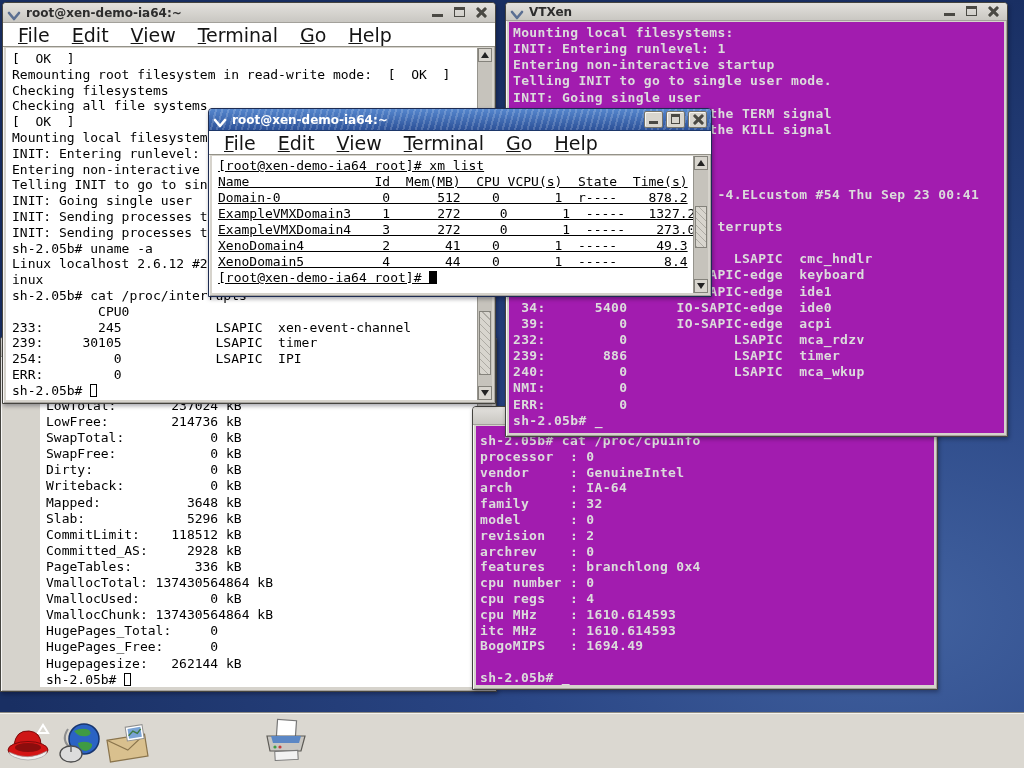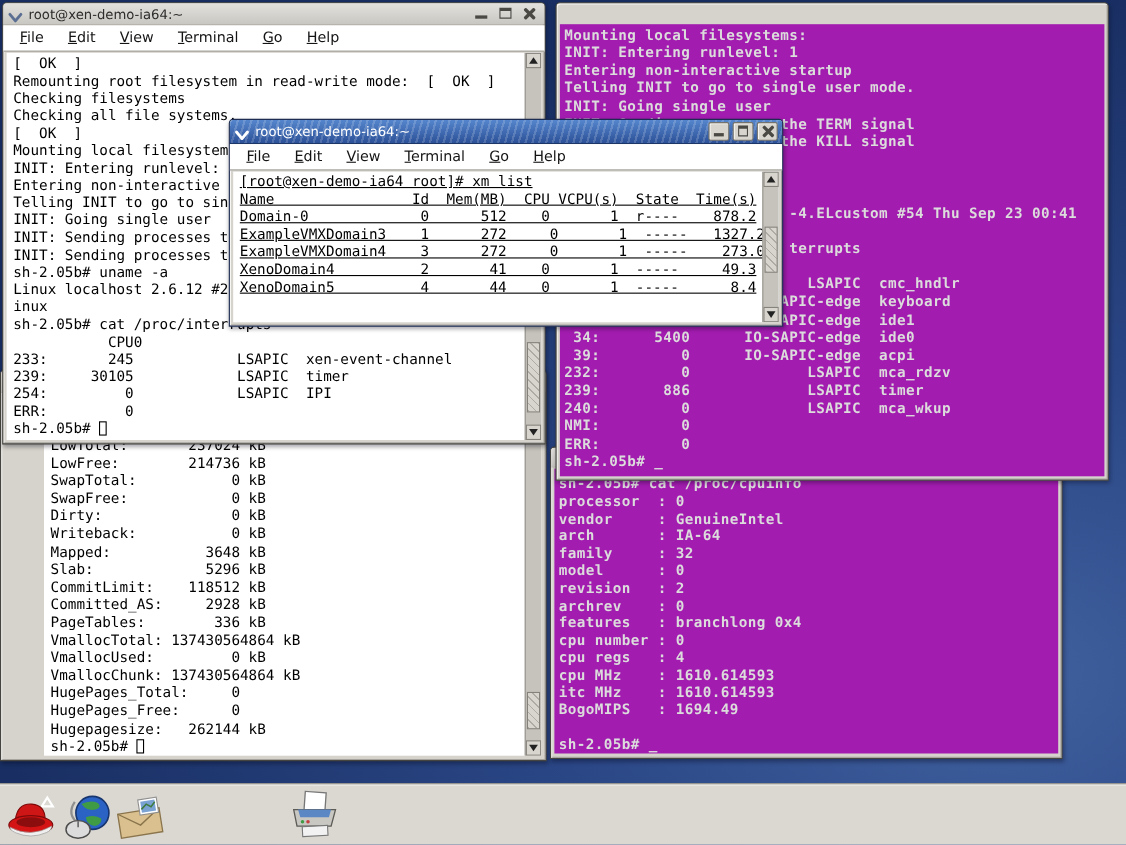--- a/index.html
+++ b/index.html
@@ -18,32 +18,32 @@
     border-radius:4px 4px 0 0;
     box-shadow: inset 1px 1px 0 rgba(255,255,255,.8), inset -1px -1px 0 rgba(0,0,0,.22), 1px 2px 4px rgba(0,0,20,.35);
   }
   .window.active { border-color:#1d2c52; }
 
   .titlebar { display:flex; align-items:center; gap:5px; padding:0 4px; border-radius:3px 3px 0 0; position:relative; overflow:hidden; }
   .titlebar.inactive { height:20px; background:linear-gradient(var(--titlebar_inactive_start,#e3e1dd),var(--titlebar_inactive_end,#c9c7c2)); border-bottom:1px solid #a3a19b; color:#2d2d2d; }
   .titlebar.small { height:18px; }
   .titlebar.active-bar { height:22px; background:linear-gradient(var(--titlebar_active_start,#5586cd),var(--titlebar_active_end,#2c5198)); color:#ffffff; border-bottom:1px solid #1c3668; }
   .titlebar.active-bar::before { content:""; position:absolute; inset:0; background:repeating-linear-gradient(105deg, rgba(255,255,255,.17) 0 2px, rgba(255,255,255,0) 2px 6px); pointer-events:none; }
-  .title { font-size:12px; font-weight:normal; white-space:nowrap; position:relative; z-index:1; }
+  .title { font-size:12px; font-weight:bold; white-space:nowrap; position:relative; z-index:1; }
   .chev { width:14px; height:12px; display:inline-block; position:relative; z-index:1; flex:0 0 auto; }
 
   .winbtns { margin-left:auto; display:flex; gap:3px; position:relative; z-index:1; }
   .wb { width:19px; height:15px; position:relative; }
   .wb.boxed { background:#d8d5ce; border:1px solid #75736c; border-radius:2px; box-shadow: inset 1px 1px 0 #f6f5f1; height:17px; }
   .wb .g-min { position:absolute; left:4px; right:4px; bottom:3px; height:3px; background:#4a4944; }
   .wb .g-max { position:absolute; left:4px; right:4px; top:2px; bottom:3px; border:1px solid #4a4944; border-top-width:3px; }
   .wb .g-x1,.wb .g-x2 { position:absolute; left:3px; top:6px; width:13px; height:3px; background:#4a4944; border-radius:1px; }
   .wb .g-x1 { transform:rotate(45deg); } .wb .g-x2 { transform:rotate(-45deg); }
 
-  .menubar { height:24px; background:#ffffff; border-bottom:1px solid #949289; display:flex; align-items:center; padding-left:4px; font-size:13px; color:#141414; }
+  .menubar { height:24px; background:#ffffff; border-bottom:1px solid #949289; display:flex; align-items:center; padding-left:4px; font-size:19px; color:#141414; }
   .menu-item { padding:0 11px; display:inline-block; }
   .menu-item::first-letter { text-decoration:underline; }
 
   .term { position:absolute; left:3px; right:3px; background:#ffffff; overflow:hidden; }
   .term pre, .prompt-line {
     font-family:"DejaVu Sans Mono","Liberation Mono",monospace;
     font-size:13px; color:var(--terminal_text,#000); white-space:pre;
   }
   .prompt-line { padding-left:6px; }
 
@@ -100,21 +100,21 @@
           <span class="tri-up"></span>
         </div>
       <div class="sb-thumb" style="top:271px; height:34px;"></div>
       <div class="sb-btn down">
           <span class="tri-down"></span>
         </div>
     </div>
   </div>
 </div>
 
-<div class="window" style="left:500px; top:406px; width:466px; height:284px; z-index:1;">
+<div class="window" style="left:472px; top:406px; width:466px; height:284px; z-index:1;">
   <div class="titlebar inactive small"></div>
   <div class="console" style="top:19px; bottom:4px;">
     <pre style="padding:7px 0 0 4px; line-height:15.8px;">sh-2.05b# cat /proc/cpuinfo
 processor  : 0
 vendor     : GenuineIntel
 arch       : IA-64
 family     : 32
 model      : 0
 revision   : 2
 archrev    : 0
@@ -123,20 +123,40 @@
 cpu regs   : 4
 cpu MHz    : 1610.614593
 itc MHz    : 1610.614593
 BogoMIPS   : 1694.49
 
 sh-2.05b# _</pre>
   </div>
 </div>
 
 <div class="window" style="left:505px; top:2px; width:503px; height:435px; z-index:2;">
+  <div class="titlebar inactive small">
+    <span class="chev">
+      <svg width="14" height="12" viewBox="0 0 14 12">
+          <polyline points="2,3 7,9 12,3" fill="none" stroke="#5b6f92" stroke-width="2.6" stroke-linecap="round" stroke-linejoin="round"></polyline>
+        </svg>
+    </span>
+    <span class="title">VTXen</span>
+    <span class="winbtns">
+      <span class="wb">
+          <span class="g-min"></span>
+        </span>
+      <span class="wb">
+          <span class="g-max"></span>
+        </span>
+      <span class="wb">
+          <span class="g-x1"></span>
+          <span class="g-x2"></span>
+        </span>
+    </span>
+  </div>
   <div class="console" style="top:19px; bottom:3px;">
     <pre style="padding:3px 0 0 4px; line-height:16.15px;">Mounting local filesystems:
 INIT: Entering runlevel: 1
 Entering non-interactive startup
 Telling INIT to go to single user mode.
 INIT: Going single user
 INIT: Sending processes the TERM signal
 INIT: Sending processes the KILL signal
 
 sh-2.05b# uname -a
@@ -253,20 +273,21 @@
     <span class="menu-item">Help</span>
   </div>
   <div class="term" style="top:47px; bottom:3px;text-decoration:underline;">
     <pre style="padding:2px 16px 0 6px; line-height:16px;">[root@xen-demo-ia64 root]# xm list
 Name                Id  Mem(MB)  CPU VCPU(s)  State  Time(s)
 Domain-0             0      512    0       1  r----    878.2
 ExampleVMXDomain3    1      272     0       1  -----   1327.2
 ExampleVMXDomain4    3      272     0       1  -----    273.0
 XenoDomain4          2       41    0       1  -----     49.3
 XenoDomain5          4       44    0       1  -----      8.4</pre>
+    <div class="prompt-line" style="line-height:16px;"><span>[root@xen-demo-ia64 root]# </span><span class="cursor-block"></span></div>
     <div class="scrollbar">
       <div class="sb-btn up">
           <span class="tri-up"></span>
         </div>
       <div class="sb-thumb" style="top:50px; height:42px;"></div>
       <div class="sb-btn down">
           <span class="tri-down"></span>
         </div>
     </div>
   </div>

